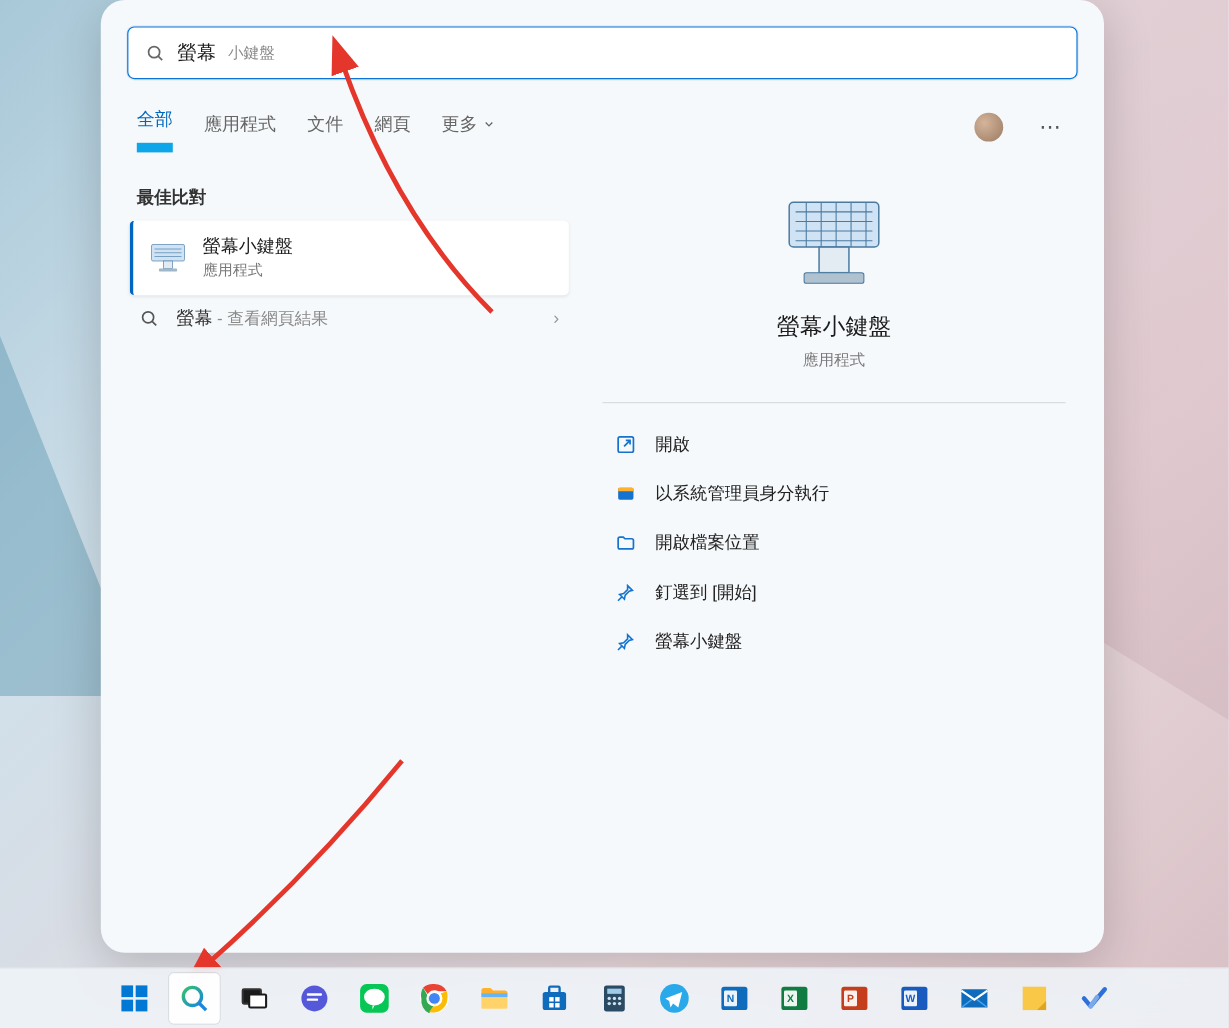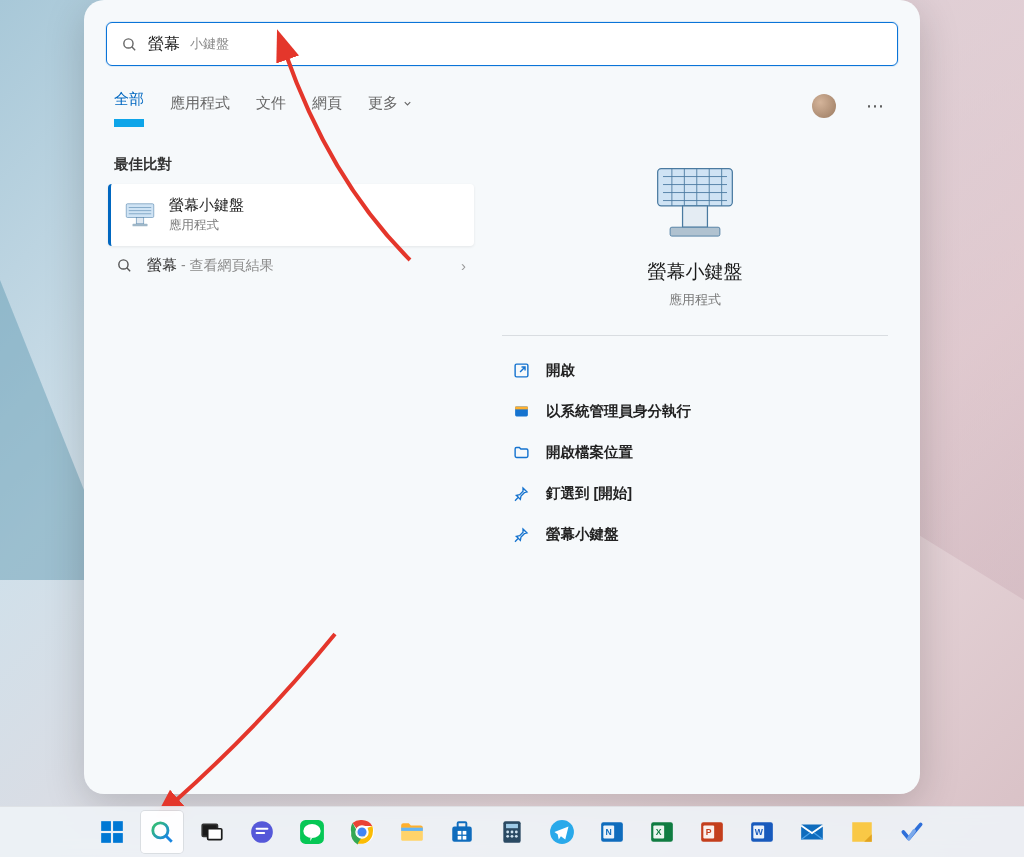--- a/index.html
+++ b/index.html
@@ -49,21 +49,21 @@
   .web-item .wi-main { font-size:15px; color:#333; }
   .web-item .wi-sub { font-size:14px; color:#8a8a8a; }
   .web-item .chev { margin-left:auto; color:#999; font-size:15px;}
   .count-line { font-size:15px; color:#1b1b1b; padding:12px 6px; font-weight:500;}
   .right-col { flex:1; display:flex; flex-direction:column; align-items:stretch;}
   .preview-head { display:flex; flex-direction:column; align-items:center; padding: 28px 0 26px 0;}
   .preview-icon { width:90px; height:80px; margin-bottom:14px; position:relative;}
   .preview-title { font-size:19px; color:#1b1b1b; font-weight:400;}
   .preview-sub { font-size:13px; color:#7a7a7a; margin-top:6px;}
   .divider { height:1px; background:#d9dde1; margin:0 8px;}
-  .action-list { padding:16px 8px; display:flex; flex-direction:column; gap:4px;font-weight:bold;}
+  .action-list { padding:16px 8px; display:flex; flex-direction:column; gap:4px;}
   .action { display:flex; align-items:center; gap:16px; padding:9px 10px; font-size:14.5px; color:#222; cursor:pointer; border-radius:4px;}
   .action .aicon { width:18px; height:18px; display:flex; align-items:center; justify-content:center;}
   .taskbar {
     position:absolute; left:0; bottom:0; width:100%; height:51px;
     background: rgba(238,242,246,0.92); backdrop-filter: blur(8px);
     border-top:1px solid rgba(0,0,0,0.06);
     display:flex; align-items:center; justify-content:center; gap:8px;
   }
   .tb-btn { width:42px; height:42px; display:flex; align-items:center; justify-content:center; border-radius:4px; cursor:pointer;}
   .tb-btn.active { background:rgba(255,255,255,0.9); box-shadow:0 0 0 1px rgba(0,0,0,0.08);}

